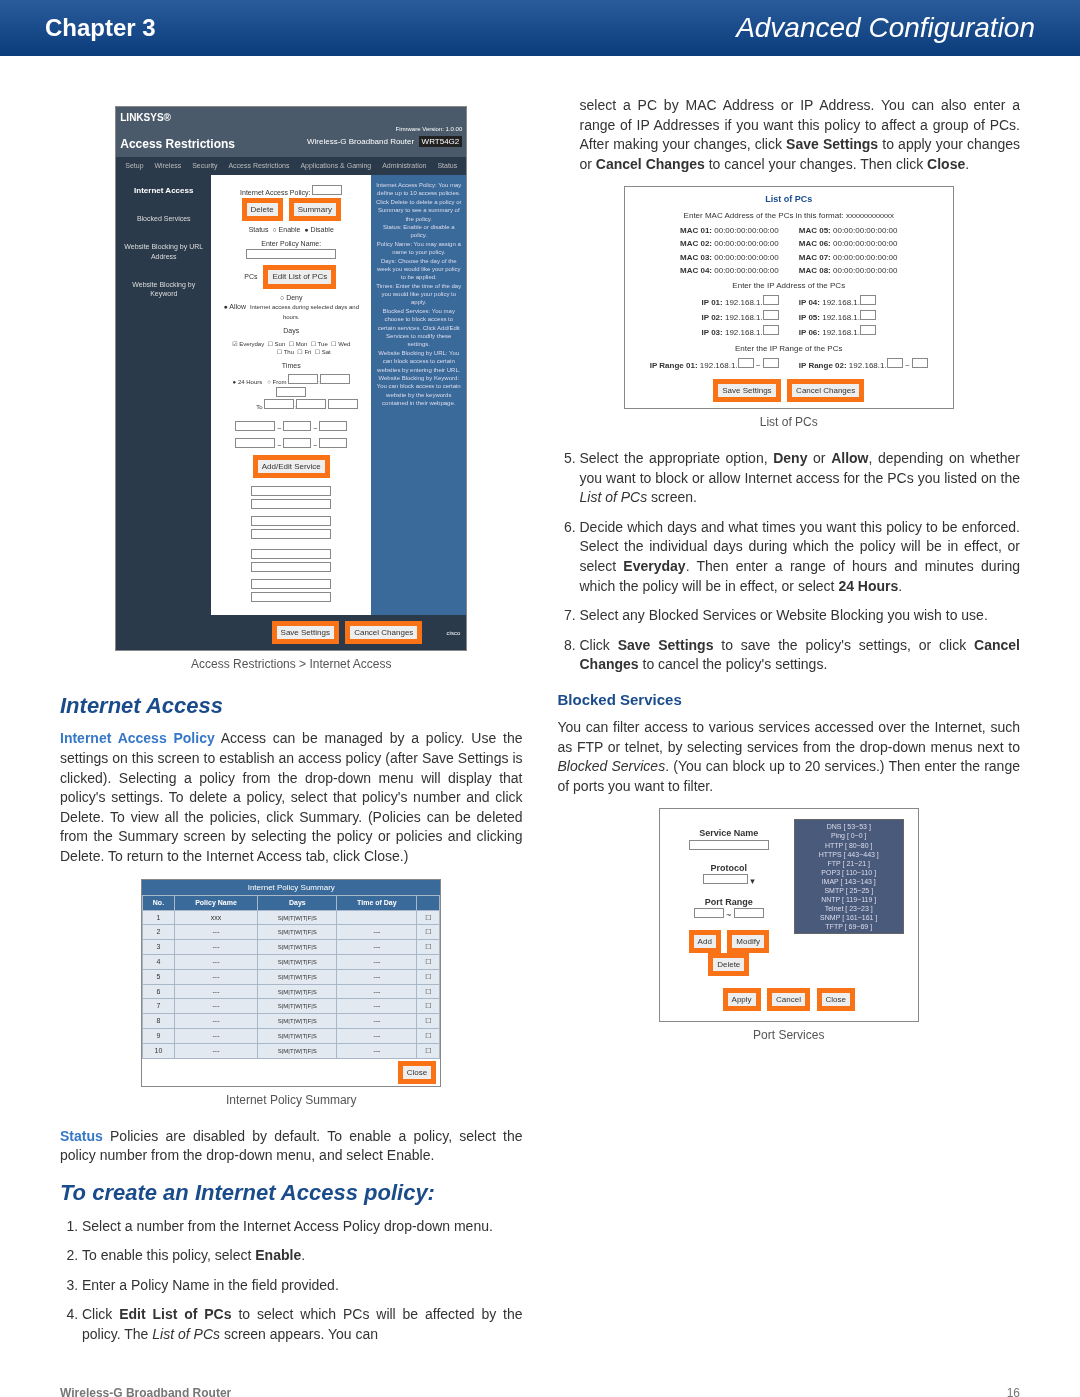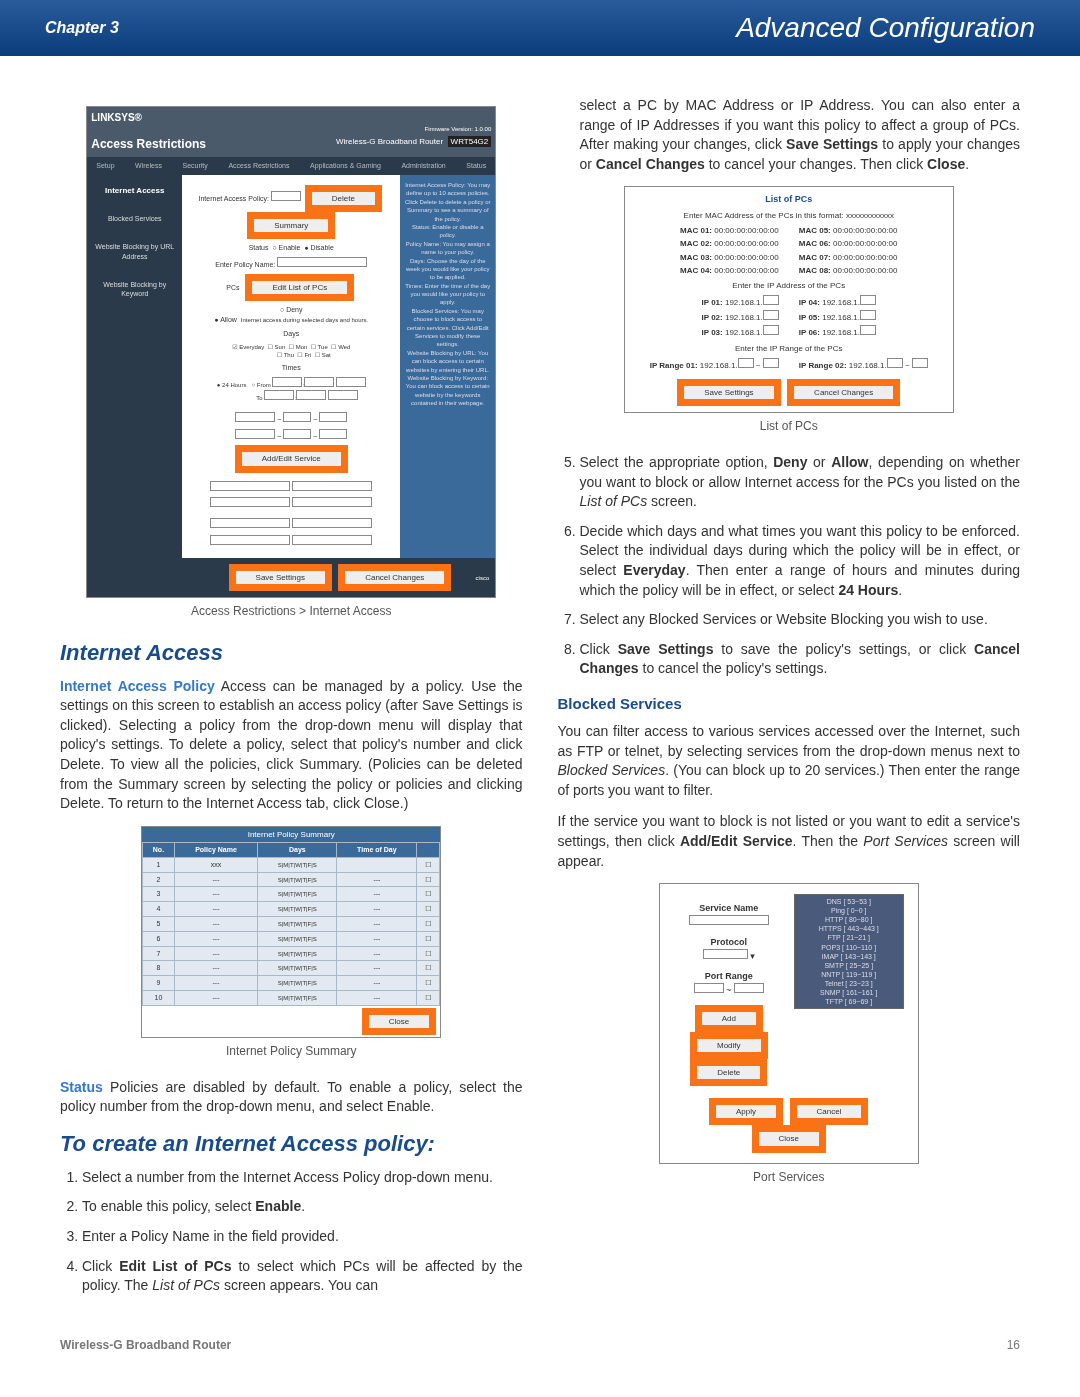--- a/index.html
+++ b/index.html
@@ -1,48 +1,48 @@
 <!DOCTYPE html>
 <html><head>
 <meta charset="utf-8">
 <style>
 *{box-sizing:border-box;margin:0;padding:0}
 body{font-family:Arial,Helvetica,sans-serif;background:#fff;width:1080px;margin:0 auto;color:#333}
 .header{background:#1a4c8b;background:linear-gradient(to bottom,#2a5c9b,#0a3c7b);color:#fff;padding:12px 45px;display:flex;justify-content:space-between;align-items:center}
-.header-left{font-size:16px;font-weight:bold;font-style:italic}
+.header-left{font-size:24px;font-weight:bold;}
 .header-right{font-size:28px;font-weight:normal;font-style:italic}
 .page{padding:40px 60px 30px 60px;display:flex;gap:35px}
 .col{flex:1;font-size:14px;line-height:1.4}
 .figure{text-align:center;margin:10px 0 5px 0}
 .caption{text-align:center;font-size:12px;color:#555;margin-bottom:18px}
 .heading2{font-size:22px;font-weight:bold;color:#1a4c8b;margin:10px 0 8px 0;font-style:italic}
 .heading3{font-size:15px;font-weight:bold;color:#1a4c8b;margin:14px 0 8px 0}
 .para{text-align:justify;margin-bottom:12px;color:#333}
 .lead{color:#3678c7;font-weight:bold}
 .bold{font-weight:bold}
 .italic{font-style:italic}
 ol{padding-left:22px;margin-bottom:12px}
 ol li{text-align:justify;margin-bottom:10px;color:#333}
 .footer{display:flex;justify-content:space-between;padding:0 60px 30px 60px;font-size:12px;color:#777}
 .footer-left{font-weight:bold}
 
 .shot{border:1px solid #888;background:#fff;display:inline-block;font-size:8px;color:#333}
-.router-shot{width:410px}
+.router-shot{width:352px}
 .router-top{background:#4a5a6a;color:#fff;padding:4px;text-align:right;font-size:8px}
 .router-tabrow{background:#2a3a4a;color:#bbb;padding:4px 6px;display:flex;justify-content:space-between}
 .router-tabrow span{font-size:7px}
 .router-body{display:flex}
 .router-nav{width:95px;background:#2a3a4a;color:#ddd;padding:6px 4px;font-size:8px}
 .router-nav .sel{color:#fff;font-weight:bold;margin:4px 0}
 .router-nav .itm{margin:18px 0;font-size:7px}
 .router-main{flex:1;background:#fff;padding:6px 6px;font-size:7px}
 .router-side{width:95px;background:#3a6a9a;color:#dde;padding:6px 4px;font-size:6px}
 .router-main .row{margin:4px 0}
 .router-foot{background:#2a3a4a;padding:6px;text-align:right}
-.btnlook{display:inline-block;border:7px solid #f97316;background:#eee;padding:1px 20px;font-size:8px;margin:0 2px}
+.btnlook{display:inline-block;border:5px solid #f97316;background:#eee;padding:1px 4px;font-size:8px;margin:0 2px}
 .mini-input{display:inline-block;border:1px solid #888;background:#fff;width:30px;height:10px}
 .wide-input{display:inline-block;border:1px solid #888;background:#fff;width:90px;height:10px}
 .policy-shot{width:300px}
 .policy-shot table{width:100%;border-collapse:collapse;background:#e3e9f0}
 .policy-shot th,.policy-shot td{border:1px solid #a8b8c8;font-size:7px;padding:2px 3px;text-align:center}
 .policy-shot th{background:#3a6a9a;color:#fff}
 .listpcs-shot{width:330px;padding:6px;font-size:9px}
 .listpcs-shot .ttl{text-align:center;font-weight:bold;color:#1a4c8b;margin-bottom:4px}
 .listpcs-shot .sub{text-align:center;font-size:8px;margin:4px 0}
 .listpcs-shot .grid{display:flex;gap:20px;justify-content:center;font-size:8px;margin:2px 0}
@@ -283,21 +283,20 @@
 
   <ol start="5">
     <li>Select the appropriate option, <span class="bold">Deny</span> or <span class="bold">Allow</span>, depending on whether you want to block or allow Internet access for the PCs you listed on the <span class="italic">List of PCs</span> screen.</li>
     <li>Decide which days and what times you want this policy to be enforced. Select the individual days during which the policy will be in effect, or select <span class="bold">Everyday</span>. Then enter a range of hours and minutes during which the policy will be in effect, or select <span class="bold">24 Hours</span>.</li>
     <li>Select any Blocked Services or Website Blocking you wish to use.</li>
     <li>Click <span class="bold">Save Settings</span> to save the policy's settings, or click <span class="bold">Cancel Changes</span> to cancel the policy's settings.</li>
   </ol>
 
   <div class="heading3">Blocked Services</div>
   <p class="para">You can filter access to various services accessed over the Internet, such as FTP or telnet, by selecting services from the drop-down menus next to <span class="italic">Blocked Services</span>. (You can block up to 20 services.) Then enter the range of ports you want to filter.</p>
-  <p class="para">If the service you want to block is not listed or you want to edit a service's settings, then click <span class="bold">Add/Edit Service</span>. Then the <span class="italic">Port Services</span> screen will appear.</p>
 
   <div class="figure">
   <div class="shot svc-shot">
     <div style="display:flex;align-items:flex-start">
       <div style="flex:1">
         <div class="r"><b>Service Name</b><br><span class="wide-input" style="width:80px"></span></div>
         <div class="r"><b>Protocol</b><br><span class="mini-input" style="width:45px"></span> ▾</div>
         <div class="r"><b>Port Range</b><br><span class="mini-input" style="width:30px"></span> ~ <span class="mini-input" style="width:30px"></span></div>
         <div class="r"><span class="btnlook">Add</span> <span class="btnlook">Modify</span> <span class="btnlook">Delete</span></div>
       </div>

